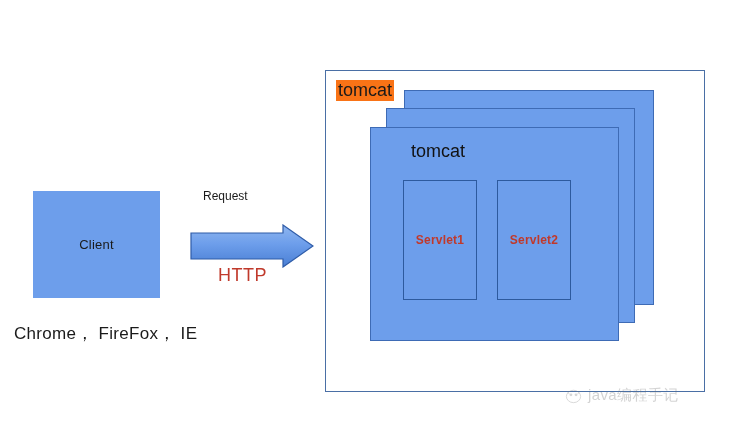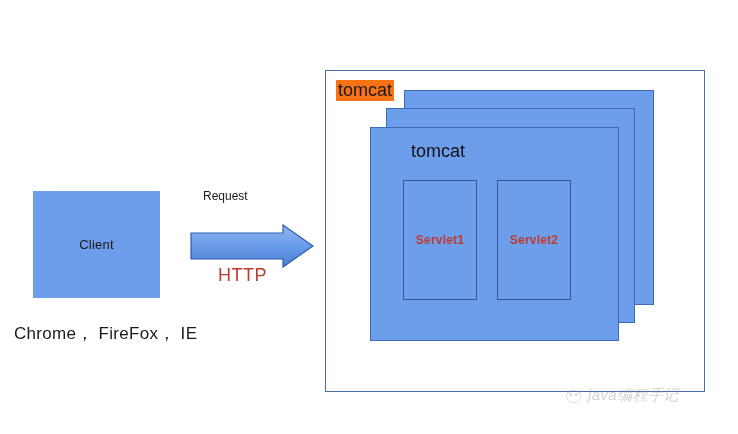--- a/index.html
+++ b/index.html
@@ -175,21 +175,20 @@
   }
   #watermark-logo-icon {
     width: 19px;
     height: 19px;
   }
   #watermark-text {
     font-size: 15px;
     color: #6f6f6f;
     letter-spacing: .4px;
     white-space: nowrap;
-    font-style: italic;
   }
 </style>
 </head>
 <body>
 
 <div id="canvas">
 
   <div id="browsers-label">Chrome， FireFox， IE</div>
 
   <div id="client-box">

